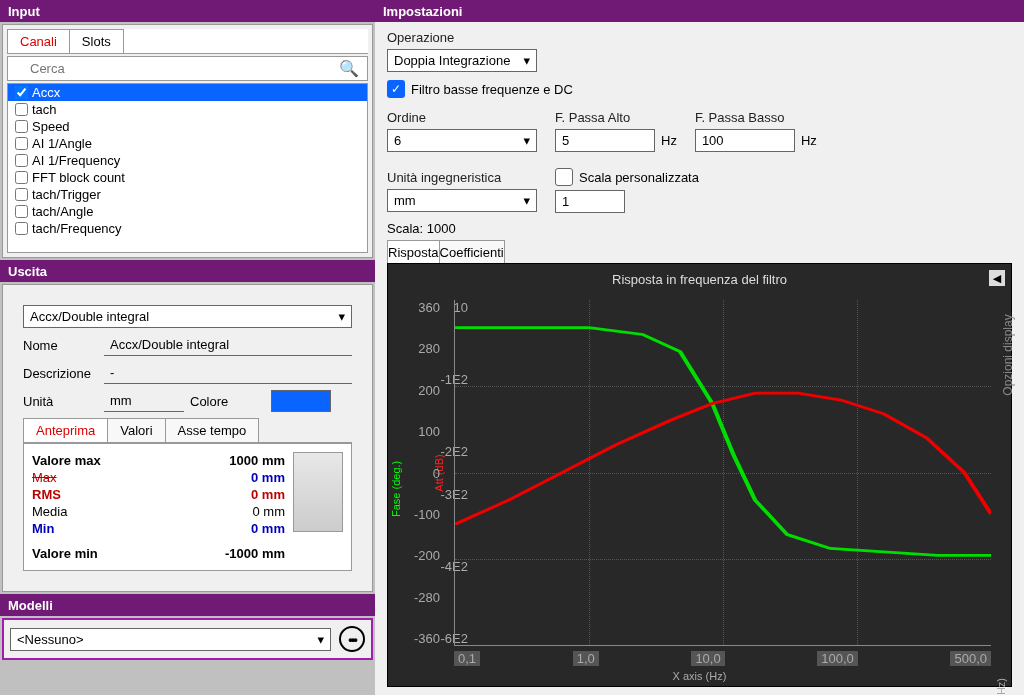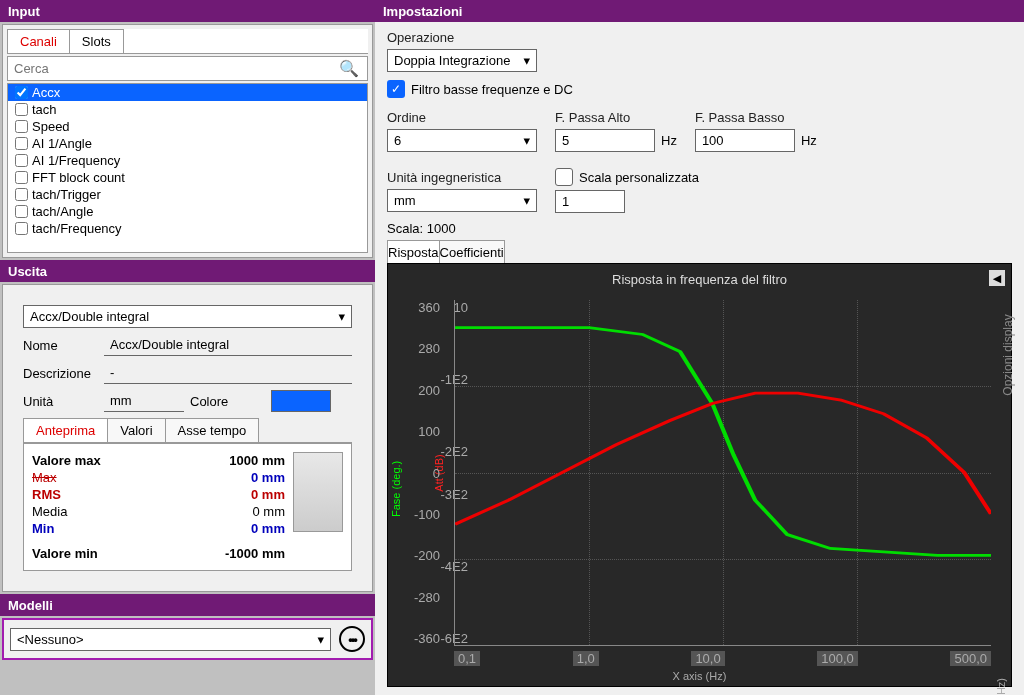--- a/index.html
+++ b/index.html
@@ -5,21 +5,21 @@
 * { box-sizing: border-box; margin: 0; padding: 0; font-family: "Segoe UI", Arial, sans-serif; font-size: 13px; }
 body { background: #c0c0c0; width: 1024px; height: 695px; overflow: hidden; display: flex; }
 .left { width: 375px; display: flex; flex-direction: column; }
 .right { flex: 1; display: flex; flex-direction: column; position: relative; }
 .panel-header { background: #701a75; color: #fff; font-weight: bold; padding: 3px 8px; height: 22px; display: flex; align-items: center; }
 .panel-body { background: #f0f0f0; border: 1px solid #999; margin: 2px; padding: 4px; }
 .tabs { display: flex; background: #fff; border-bottom: 1px solid #999; }
 .tab { padding: 4px 12px; border: 1px solid #999; border-bottom: none; background: #fff; cursor: pointer; margin-right: -1px; }
 .tab.active { color: #d00; font-weight: normal; }
 .search-row { display: flex; align-items: center; background: #fff; border: 1px solid #999; margin: 2px 0; }
-.search-row input { flex: 1; border: none; padding: 4px 6px; outline: none; }
+.search-row input { flex: 1; border: none; padding: 4px 22px; outline: none; }
 .search-row .icon { padding: 2px 8px; font-size: 16px; font-weight: bold; }
 .channel-list { background: #fff; border: 1px solid #999; height: 170px; overflow: auto; }
 .channel-item { display: flex; align-items: center; padding: 1px 7px; cursor: pointer; }
 .channel-item.selected { background: #0a64ff; color: #fff; }
 .channel-item input[type=checkbox] { margin-right: 4px; }
 .uscita-body { background: #f0f0f0; border: 1px solid #999; margin: 2px; padding: 20px; }
 .select-row, .field-row { display: flex; align-items: center; margin: 6px 0; gap: 6px; }
 .field-row label { width: 75px; }
 .text-input { border: 1px solid #666; padding: 3px 6px; background: #fff; flex: 1; }
 .text-input.underline { border: none; border-bottom: 1px solid #666; background: transparent; }

